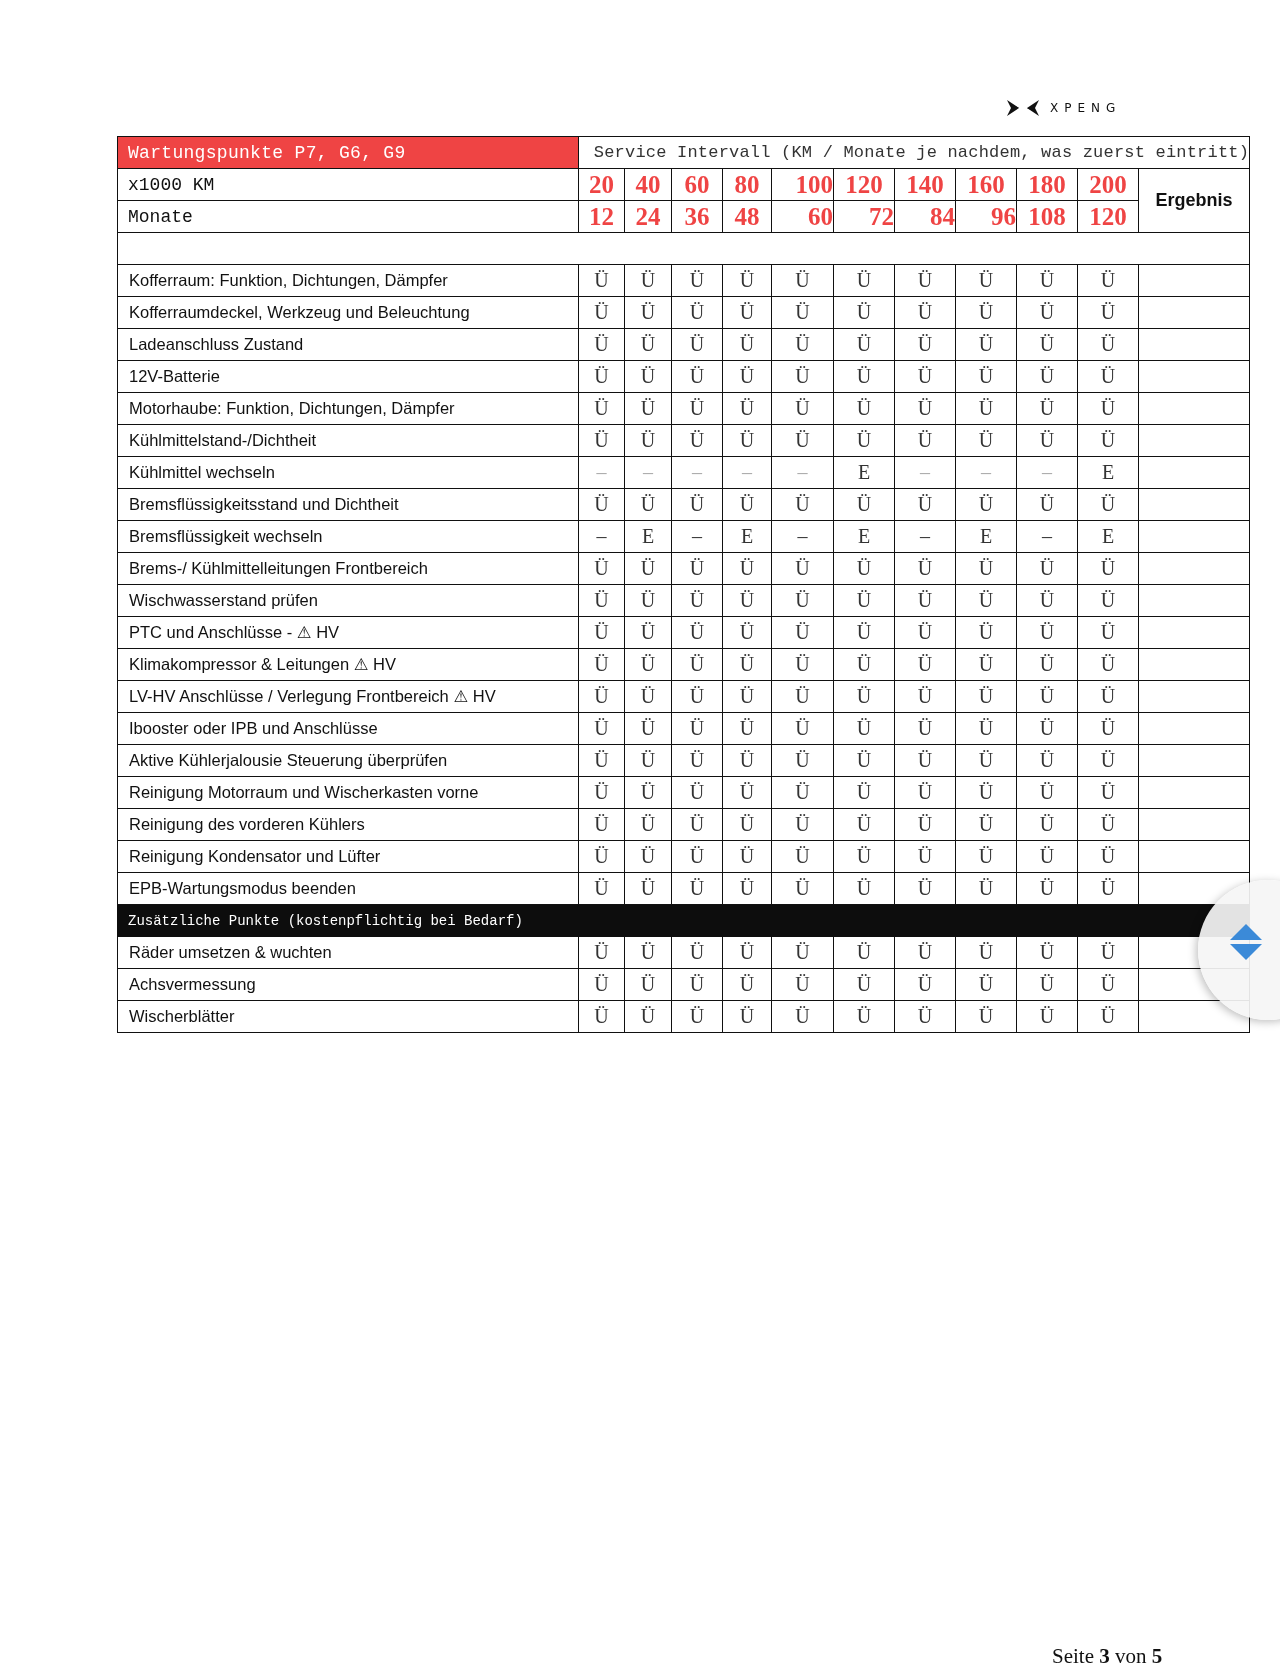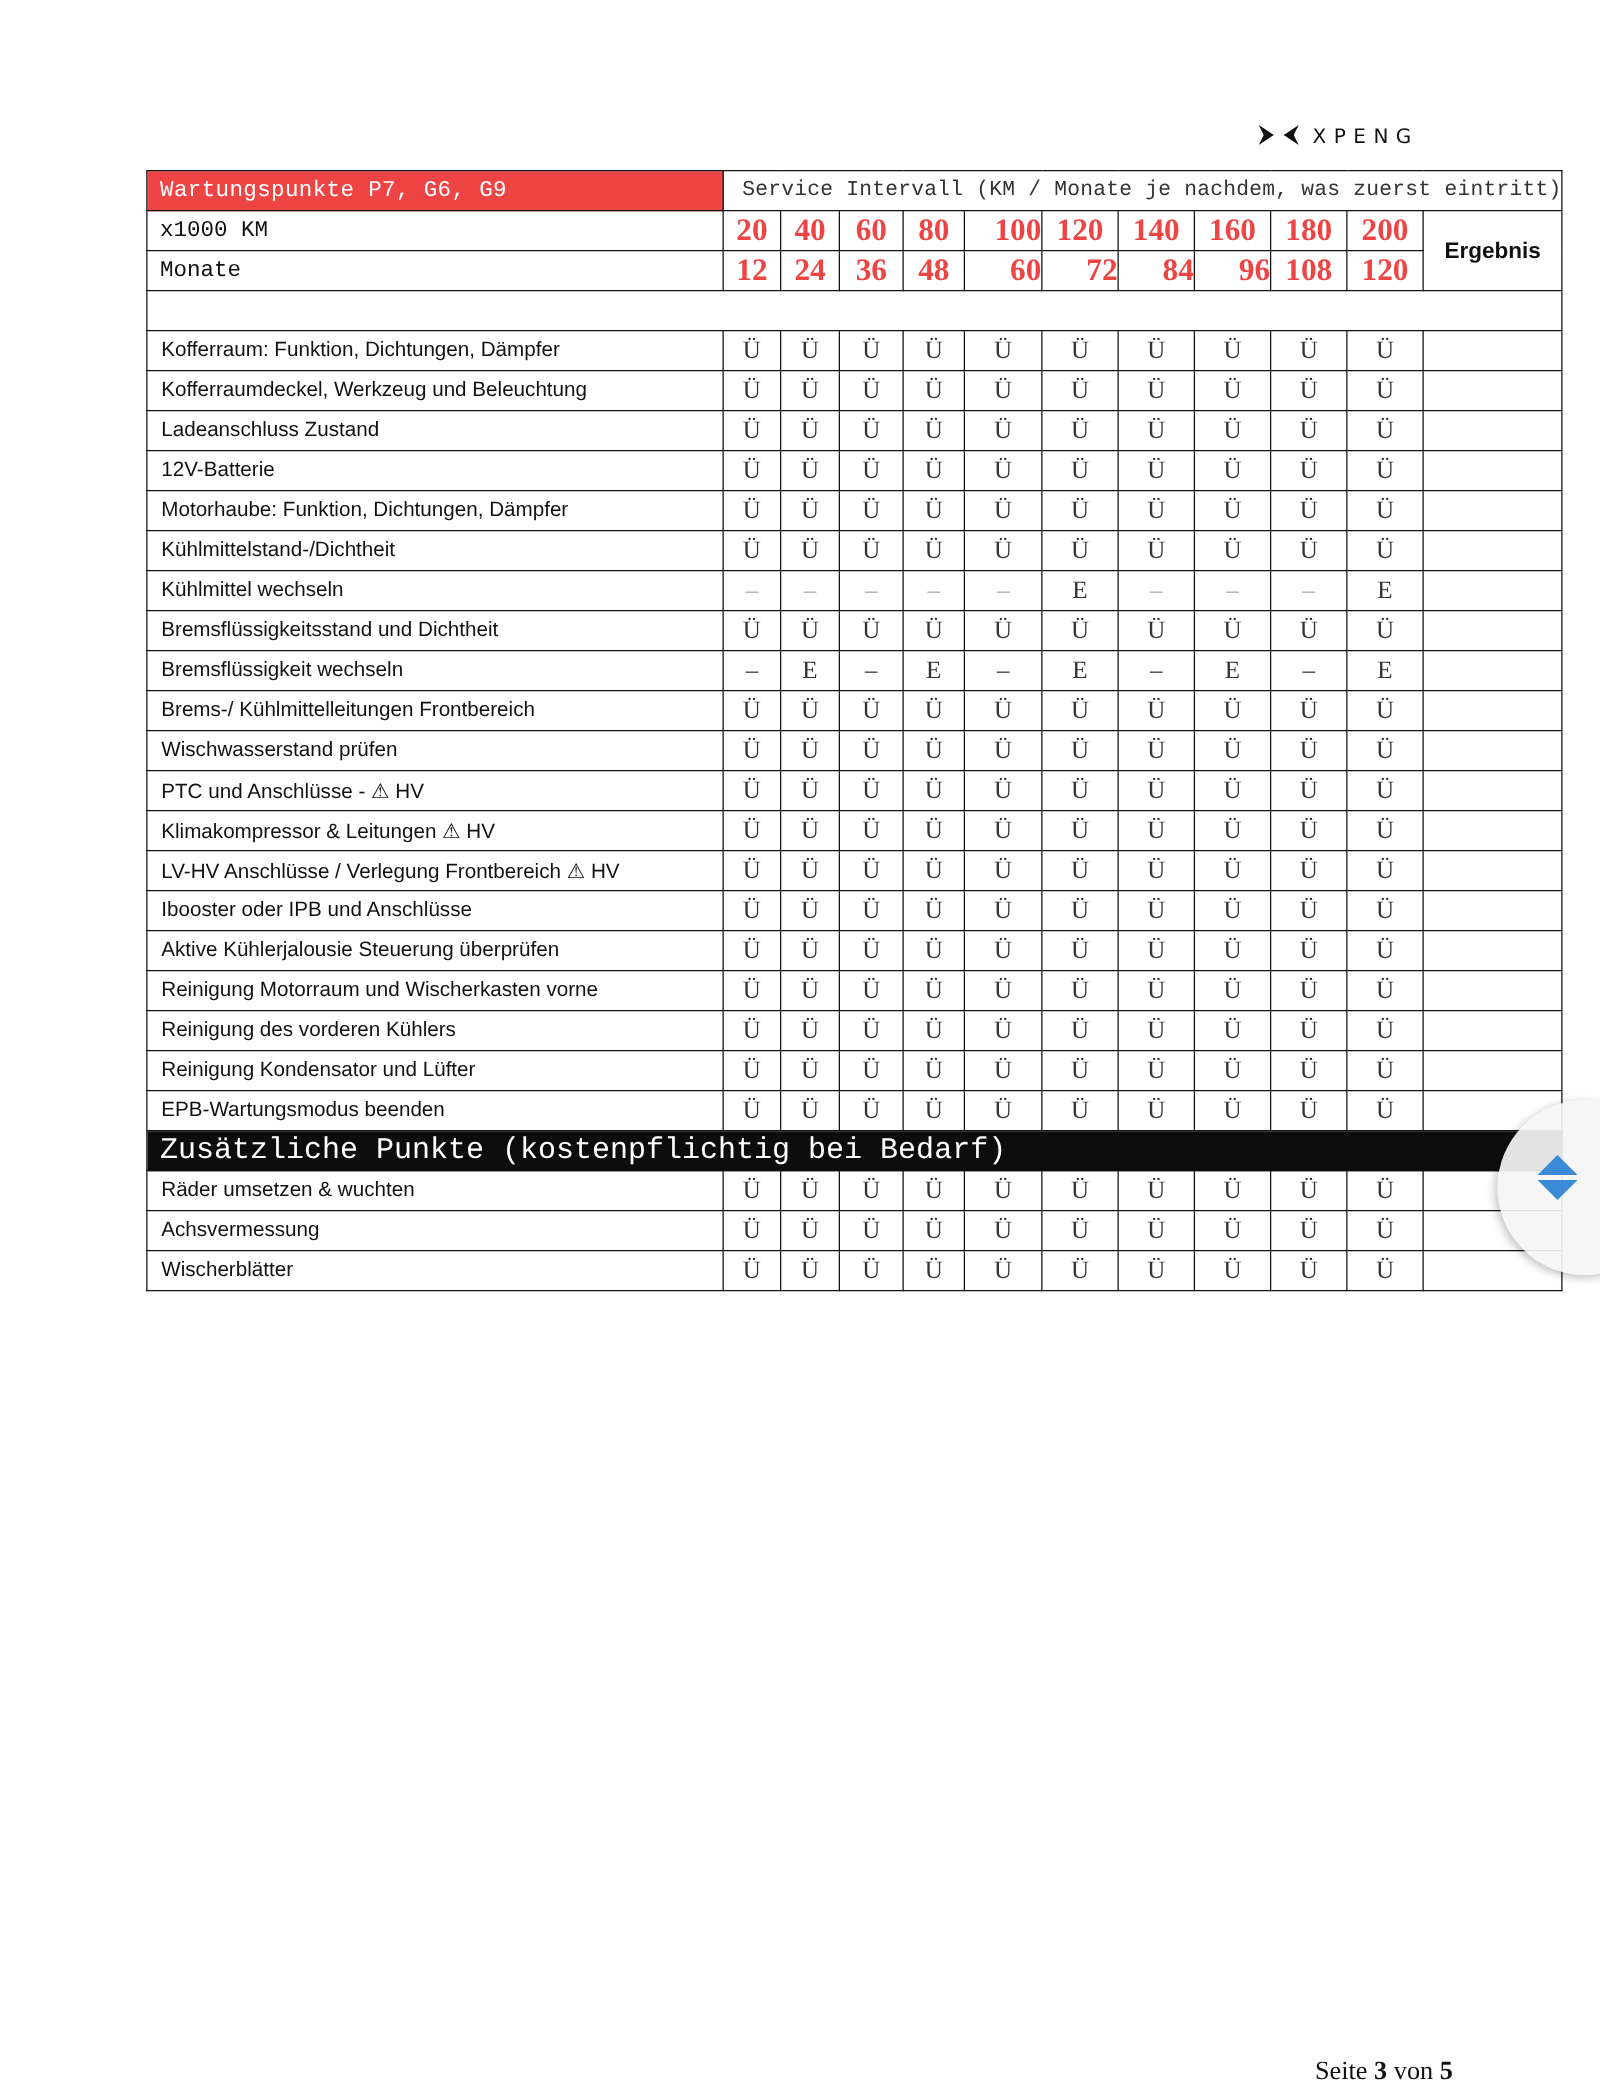--- a/index.html
+++ b/index.html
@@ -1,36 +1,36 @@
 <!DOCTYPE html>
 <html><head>
 <meta charset="utf-8">
 <style>
   html, body { margin: 0; padding: 0; background: #ffffff; }
   body { width: 1280px; height: 1674px; position: relative; overflow: hidden; font-family: "Liberation Serif", serif; color: #111; }
   .logo { position: absolute; left: 1006px; top: 98px; display: flex; align-items: center; gap: 10px; }
   .logo-mark { width: 34px; height: 20px; }
-  .logo-text { font-family: "DejaVu Sans", sans-serif; font-size: 16px; letter-spacing: 6px; font-weight: 400; color: #111; }
+  .logo-text { font-family: "DejaVu Sans", sans-serif; font-size: 12px; letter-spacing: 6px; font-weight: 400; color: #111; }
   table.grid { position: absolute; left: 117px; top: 136px; border-collapse: collapse; table-layout: fixed; width: 1133px; }
   table.grid td { border: 1.5px solid #111; height: 32px; padding: 0; box-sizing: border-box; }
   .c-label { width: 461px; }
   .c-20 { width: 46px; } .c-40 { width: 47px; } .c-60 { width: 51px; } .c-80 { width: 49px; }
   .c-100 { width: 62px; } .c-120 { width: 61px; } .c-140 { width: 61px; } .c-160 { width: 61px; }
   .c-180 { width: 61px; } .c-200 { width: 61px; } .c-res { width: 111px; }
   .hdr-black { background: #ef4444; color: #fff; font-family: "Liberation Mono", monospace; font-size: 18px; padding-left: 10px !important; letter-spacing: 0.3px; }
   .hdr-service { font-family: "Liberation Mono", monospace; font-size: 17px; color: #333; padding-left: 10px !important; letter-spacing: 0.2px; text-align: right; }
   .mono-label { font-family: "Liberation Mono", monospace; font-size: 18px; padding-left: 10px !important; }
   .num { font-family: "Liberation Serif", serif; font-size: 25px; text-align: center; color: #ef4444; font-weight: bold; }
   .num-left { text-align: right; padding-left: 10px !important; }
   .ergebnis { font-family: "Liberation Sans", sans-serif; font-weight: 700; font-size: 18px; text-align: center; vertical-align: middle; }
   .blank-row td { height: 34px; }
   .item-label { font-family: "Liberation Sans", sans-serif; font-size: 16.5px; padding-left: 11px !important; color: #111; }
   .mark { font-family: "Liberation Serif", serif; font-size: 20px; text-align: center; color: #333; font-weight: 300; }
   .mark.dash-light { color: #aaa; }
-  .section-row td.section { background: #0d0d0d; color: #fff; font-family: "Liberation Mono", monospace; font-size: 24px; padding-left: 10px !important; border-color: #0d0d0d; }
+  .section-row td.section { background: #0d0d0d; color: #fff; font-family: "Liberation Mono", monospace; font-size: 14px; padding-left: 10px !important; border-color: #0d0d0d; }
   .scroll-widget { position: absolute; left: 1198px; top: 880px; width: 140px; height: 140px; border-radius: 50%; background: rgba(245,245,245,0.92); box-shadow: -2px 2px 8px rgba(0,0,0,0.25); }
   .scroll-widget .arrow-up { position: absolute; left: 32px; top: 44px; width: 0; height: 0; border-left: 16px solid transparent; border-right: 16px solid transparent; border-bottom: 16px solid #3b8ad8; }
   .scroll-widget .arrow-down { position: absolute; left: 32px; top: 64px; width: 0; height: 0; border-left: 16px solid transparent; border-right: 16px solid transparent; border-top: 16px solid #3b8ad8; }
   .footer { position: absolute; left: 1052px; top: 1644px; font-family: "Liberation Serif", serif; font-size: 21px; color: #111; }
   .footer b { font-weight: 700; }
 </style>
 </head>
 <body>
 
 <div class="logo">

